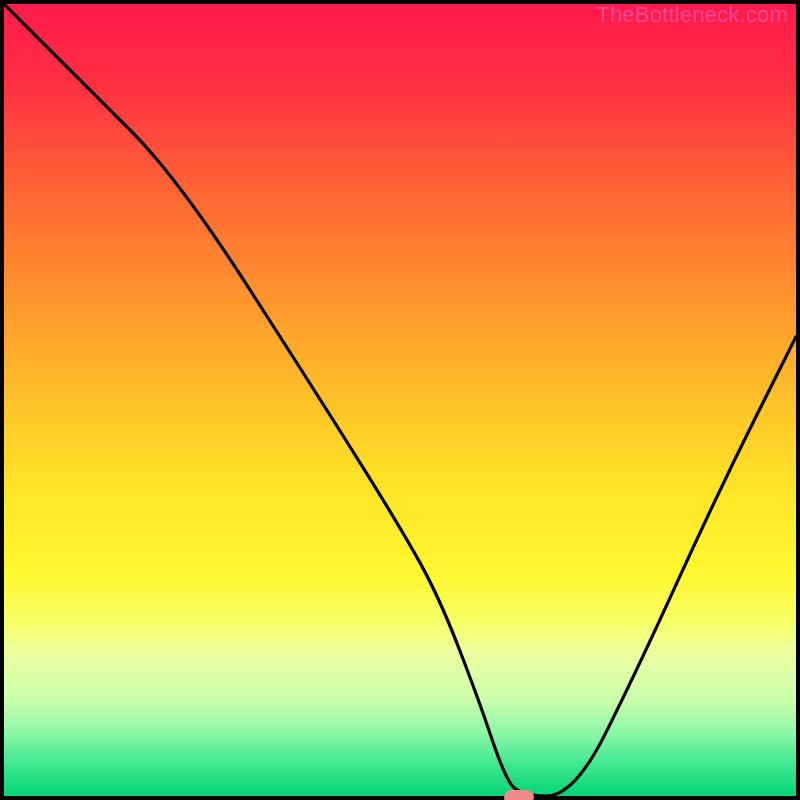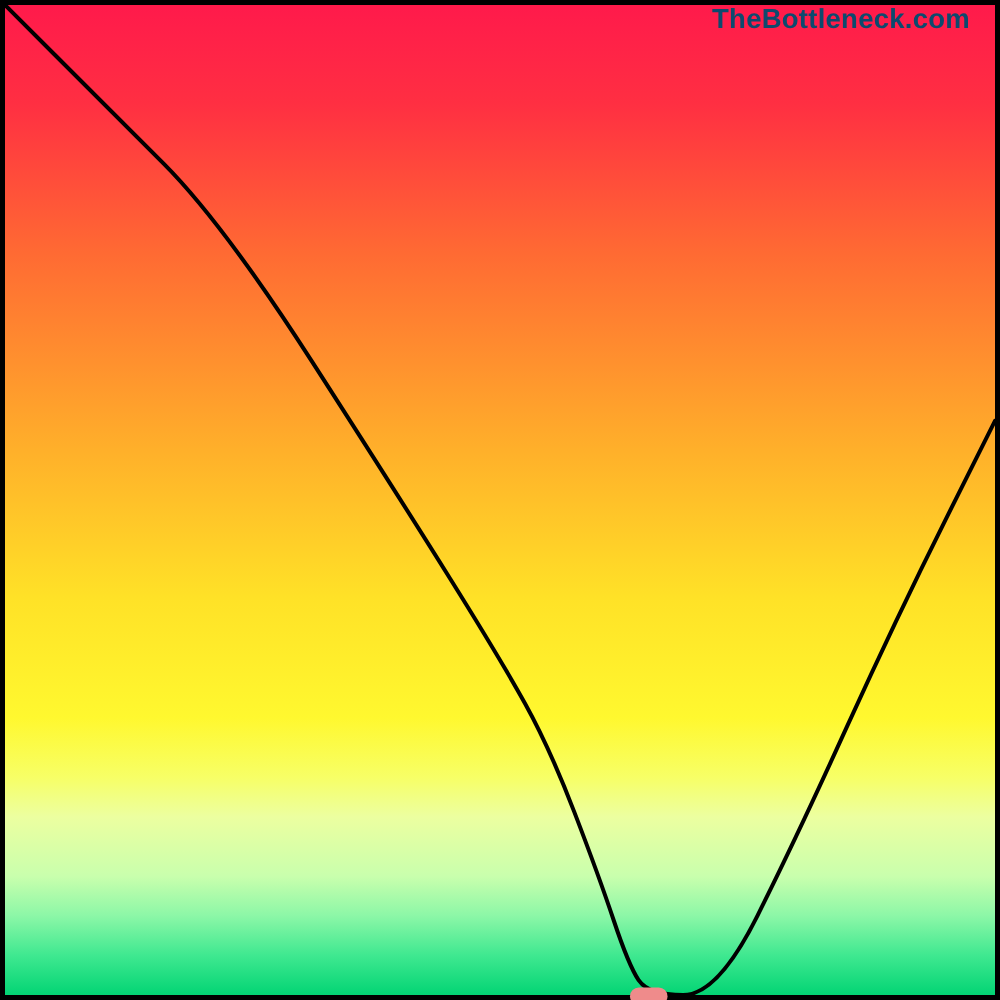--- a/index.html
+++ b/index.html
@@ -14,24 +14,24 @@
   .chart-frame {
     position: relative;
     width: 800px;
     height: 800px;
     box-sizing: border-box;
     border: 4px solid #000000;
   }
   .watermark {
     position: absolute;
     top: -2px;
-    right: 20px;
-    color: #0c4a6e;
+    right: 8px;
+    color: #ec4899;
     font-size: 22px;
-    font-weight: 700;
+    font-weight: 400;
     letter-spacing: 0.2px;
     z-index: 10;
     background: transparent;
   }
   .gradient {
     position: absolute;
     left: 0; right: 0; top: 0; bottom: 0;
     z-index: 0;
   }
   .curve {

